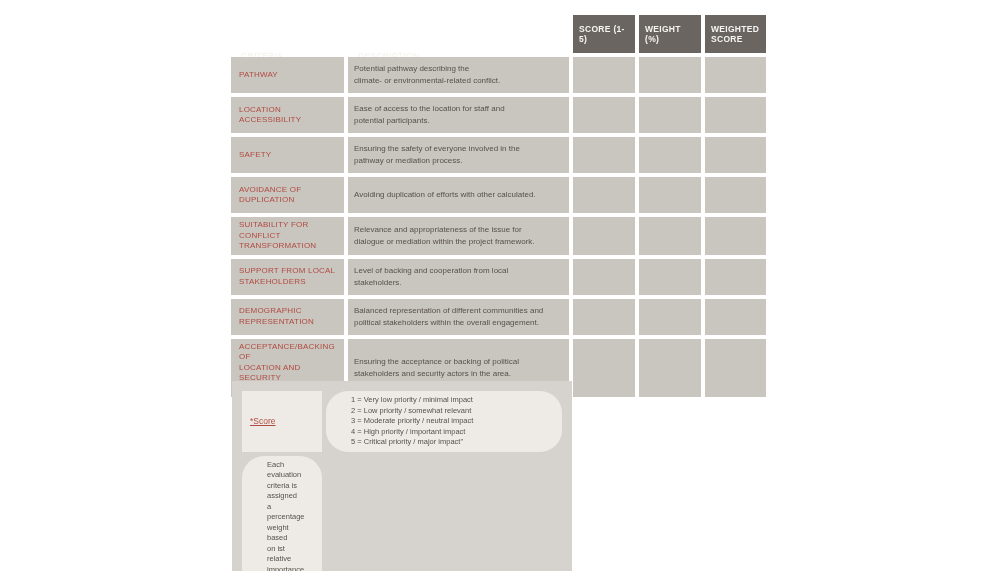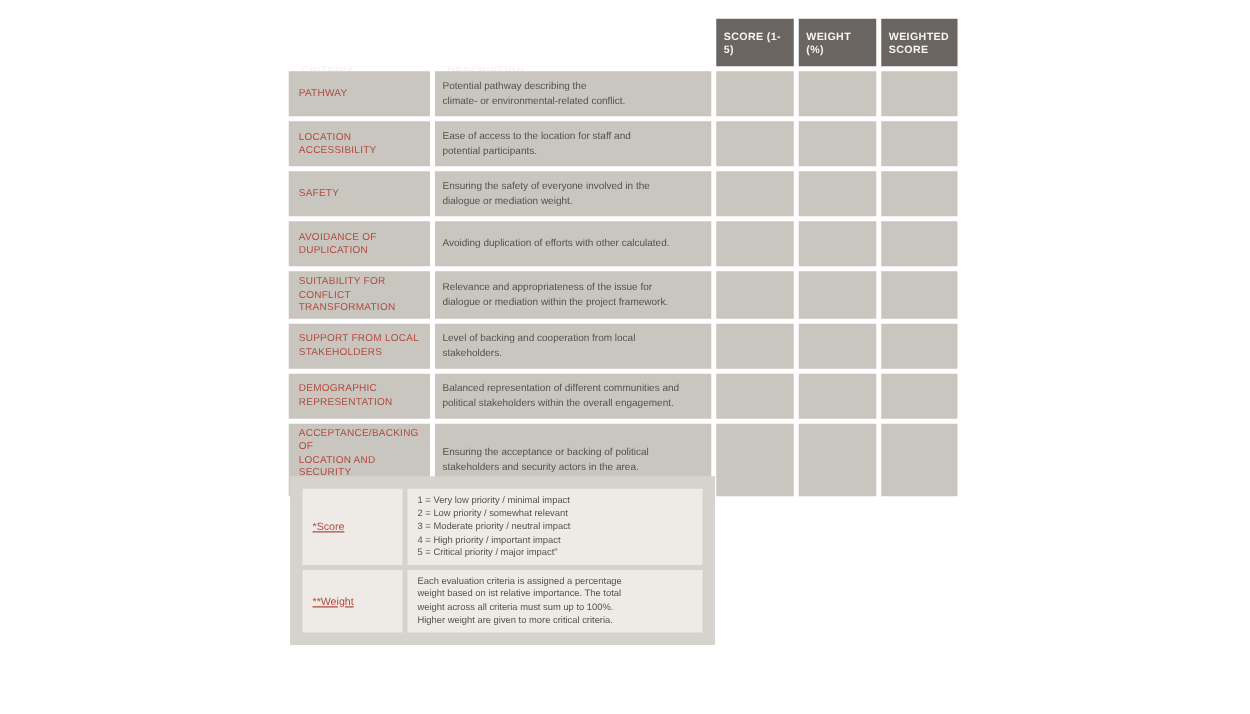--- a/index.html
+++ b/index.html
@@ -80,22 +80,23 @@
     display: flex;
     align-items: center;
     padding: 0 4px 0 8px;
     text-decoration: underline;
   }
   .legend-text {
     background: var(--legend-cell-bg);
     color: var(--text-dark);
     font-size: 7.5px;
     line-height: 10.5px;
-    padding: 4px 8px;
-    white-space: pre-line;
+    padding: 4px 25px;
+    white-space: pre-line;
+    border-radius: 22px;
   }
 </style>
 </head>
 <body>
 
 <div class="rubric-table">
   <div class="row">
     <div class="th wide">CRITERIA</div>
     <div class="th wide">DESCRIPTION</div>
     <div class="th">SCORE (1-5)</div>
@@ -118,21 +119,21 @@
     <div class="cell desc">Ease of access to the location for staff and
 potential participants.</div>
     <div class="cell"></div>
     <div class="cell"></div>
     <div class="cell"></div>
   </div>
 
   <div class="row">
     <div class="cell criteria">SAFETY</div>
     <div class="cell desc">Ensuring the safety of everyone involved in the
-dialogue or mediation weight.</div>
+pathway or mediation process.</div>
     <div class="cell"></div>
     <div class="cell"></div>
     <div class="cell"></div>
   </div>
 
   <div class="row">
     <div class="cell criteria">AVOIDANCE OF
 DUPLICATION</div>
     <div class="cell desc">Avoiding duplication of efforts with other calculated.</div>
     <div class="cell"></div>
@@ -183,19 +184,18 @@
 </div>
 
 <div class="legend">
   <div class="legend-label">*Score</div>
   <div class="legend-text">1 = Very low priority / minimal impact
 2 = Low priority / somewhat relevant
 3 = Moderate priority / neutral impact
 4 = High priority / important impact
 5 = Critical priority / major impact"</div>
 
-  <div class="legend-label">**Weight</div>
   <div class="legend-text">Each evaluation criteria is assigned a percentage
 weight based on ist relative importance. The total
 weight across all criteria must sum up to 100%.
 Higher weight are given to more critical criteria.</div>
 
 </div>
 
 </body></html>

